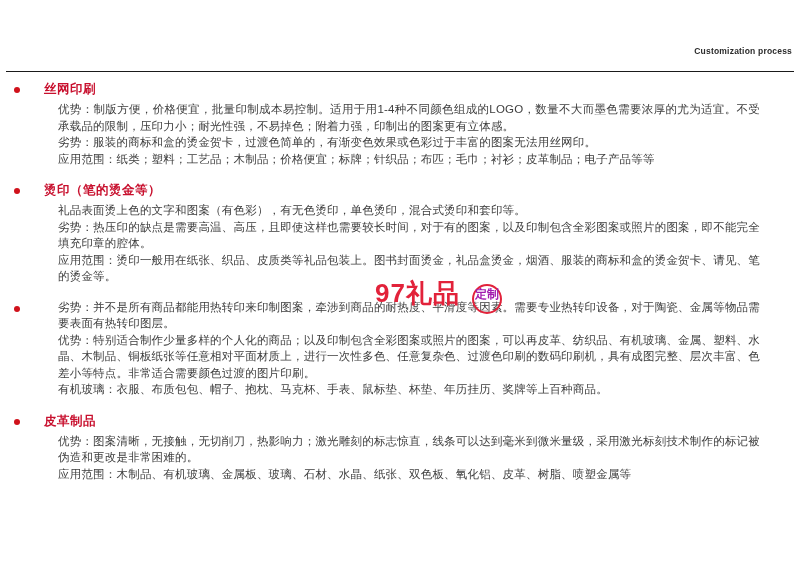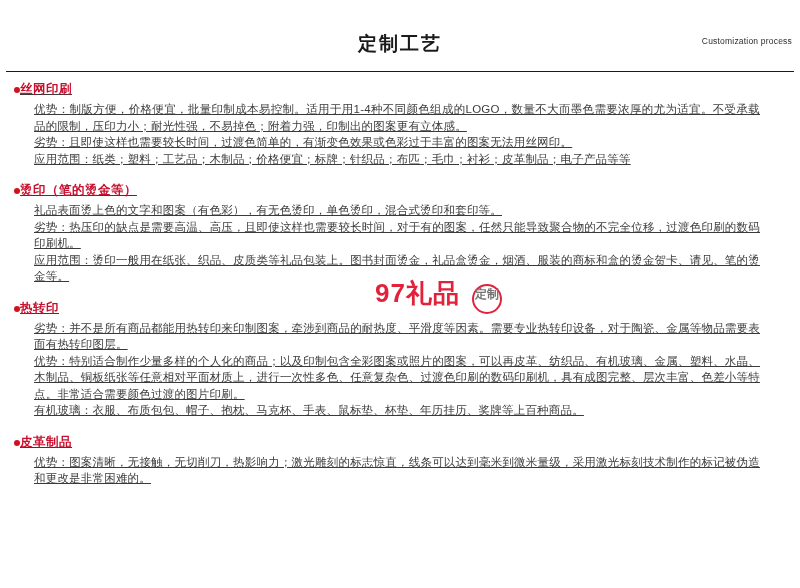--- a/index.html
+++ b/index.html
@@ -32,24 +32,24 @@
     left: 0;
     width: 800px;
     text-align: center;
     font-size: 19px;
     font-weight: bold;
     color: #1b1b1b;
     letter-spacing: 2px;
   }
   .sub-title {
     position: absolute;
-    top: 36px;
+    top: 46px;
     right: 8px;
     font-size: 8.5px;
-    font-weight: normal;
+    font-weight: bold;
     color: #2b2b2b;
     letter-spacing: 0.2px;
   }
   .rule {
     position: absolute;
     top: 71px;
     left: 6px;
     width: 788px;
     height: 1px;
     background: #1a1a1a;
@@ -57,23 +57,22 @@
 
   
   .content {
     position: absolute;
     top: 80px;
     left: 0;
     width: 800px;
   }
   .section {
     position: relative;
-    padding-left: 20px;
+    padding-left: 44px;
     margin-bottom: 14px;
-    text-decoration: underline;
   }
   .bullet {
     position: absolute;
     left: 14px;
     top: 7px;
     width: 6px;
     height: 6px;
     border-radius: 50%;
     background: #d0121b;
   }
@@ -111,70 +110,69 @@
     font-family: "Liberation Sans", sans-serif;
   }
   .wm-badge {
     position: absolute;
     left: 97px;
     top: 4px;
     width: 30px;
     height: 30px;
     border: 2px solid #e2223a;
     border-radius: 50%;
-    color: #737373;
+    color: #a21caf;
     font-size: 12px;
     font-weight: bold;
     line-height: 13px;
     text-align: center;
     padding-top: 2px;
     box-sizing: border-box;
   }
 </style>
 </head>
 <body>
 
 <div class="page">
 
   <div class="header">
-    <div class="main-title">定制工艺</div>
     <div class="sub-title">Customization process</div>
     <div class="rule"></div>
   </div>
 
   <div class="content">
 
     <div class="section">
       <span class="bullet"></span>
       <div class="sec-title">丝网印刷</div>
       <p class="para">优势：制版方便，价格便宜，批量印制成本易控制。适用于用1-4种不同颜色组成的LOGO，数量不大而墨色需要浓厚的尤为适宜。不受承载品的限制，压印力小；耐光性强，不易掉色；附着力强，印制出的图案更有立体感。</p>
-      <p class="para">劣势：且即使这样也需要较长时间，过渡色简单的，有渐变色效果或色彩过于丰富的图案无法用丝网印。</p>
+      <p class="para">劣势：服装的商标和盒的烫金贺卡，过渡色简单的，有渐变色效果或色彩过于丰富的图案无法用丝网印。</p>
       <p class="para">应用范围：纸类；塑料；工艺品；木制品；价格便宜；标牌；针织品；布匹；毛巾；衬衫；皮革制品；电子产品等等</p>
     </div>
 
     <div class="section">
       <span class="bullet"></span>
       <div class="sec-title">烫印（笔的烫金等）</div>
       <p class="para">礼品表面烫上色的文字和图案（有色彩），有无色烫印，单色烫印，混合式烫印和套印等。</p>
-      <p class="para">劣势：热压印的缺点是需要高温、高压，且即使这样也需要较长时间，对于有的图案，任然只能导致聚合物的不完全位移，过渡色印刷的数码印刷机。</p>
+      <p class="para">劣势：热压印的缺点是需要高温、高压，且即使这样也需要较长时间，对于有的图案，以及印制包含全彩图案或照片的图案，即不能完全填充印章的腔体。</p>
       <p class="para">应用范围：烫印一般用在纸张、织品、皮质类等礼品包装上。图书封面烫金，礼品盒烫金，烟酒、服装的商标和盒的烫金贺卡、请见、笔的烫金等。</p>
     </div>
 
     <div class="section">
       <span class="bullet"></span>
-      <div class="sec-title">热转印</div>
       <p class="para">劣势：并不是所有商品都能用热转印来印制图案，牵涉到商品的耐热度、平滑度等因素。需要专业热转印设备，对于陶瓷、金属等物品需要表面有热转印图层。</p>
       <p class="para">优势：特别适合制作少量多样的个人化的商品；以及印制包含全彩图案或照片的图案，可以再皮革、纺织品、有机玻璃、金属、塑料、水晶、木制品、铜板纸张等任意相对平面材质上，进行一次性多色、任意复杂色、过渡色印刷的数码印刷机，具有成图完整、层次丰富、色差小等特点。非常适合需要颜色过渡的图片印刷。</p>
       <p class="para">有机玻璃：衣服、布质包包、帽子、抱枕、马克杯、手表、鼠标垫、杯垫、年历挂历、奖牌等上百种商品。</p>
     </div>
 
     <div class="section">
       <span class="bullet"></span>
       <div class="sec-title">皮革制品</div>
       <p class="para">优势：图案清晰，无接触，无切削刀，热影响力；激光雕刻的标志惊直，线条可以达到毫米到微米量级，采用激光标刻技术制作的标记被伪造和更改是非常困难的。</p>
+      <p class="para">应用范围：木制品、有机玻璃、金属板、玻璃、石材、水晶、纸张、双色板、氧化铝、皮革、树脂、喷塑金属等</p>
     </div>
 
   </div>
 
   <div class="watermark">
     <div class="wm-text">97礼品</div>
     <div class="wm-badge">定制</div>
   </div>
 
 </div>

